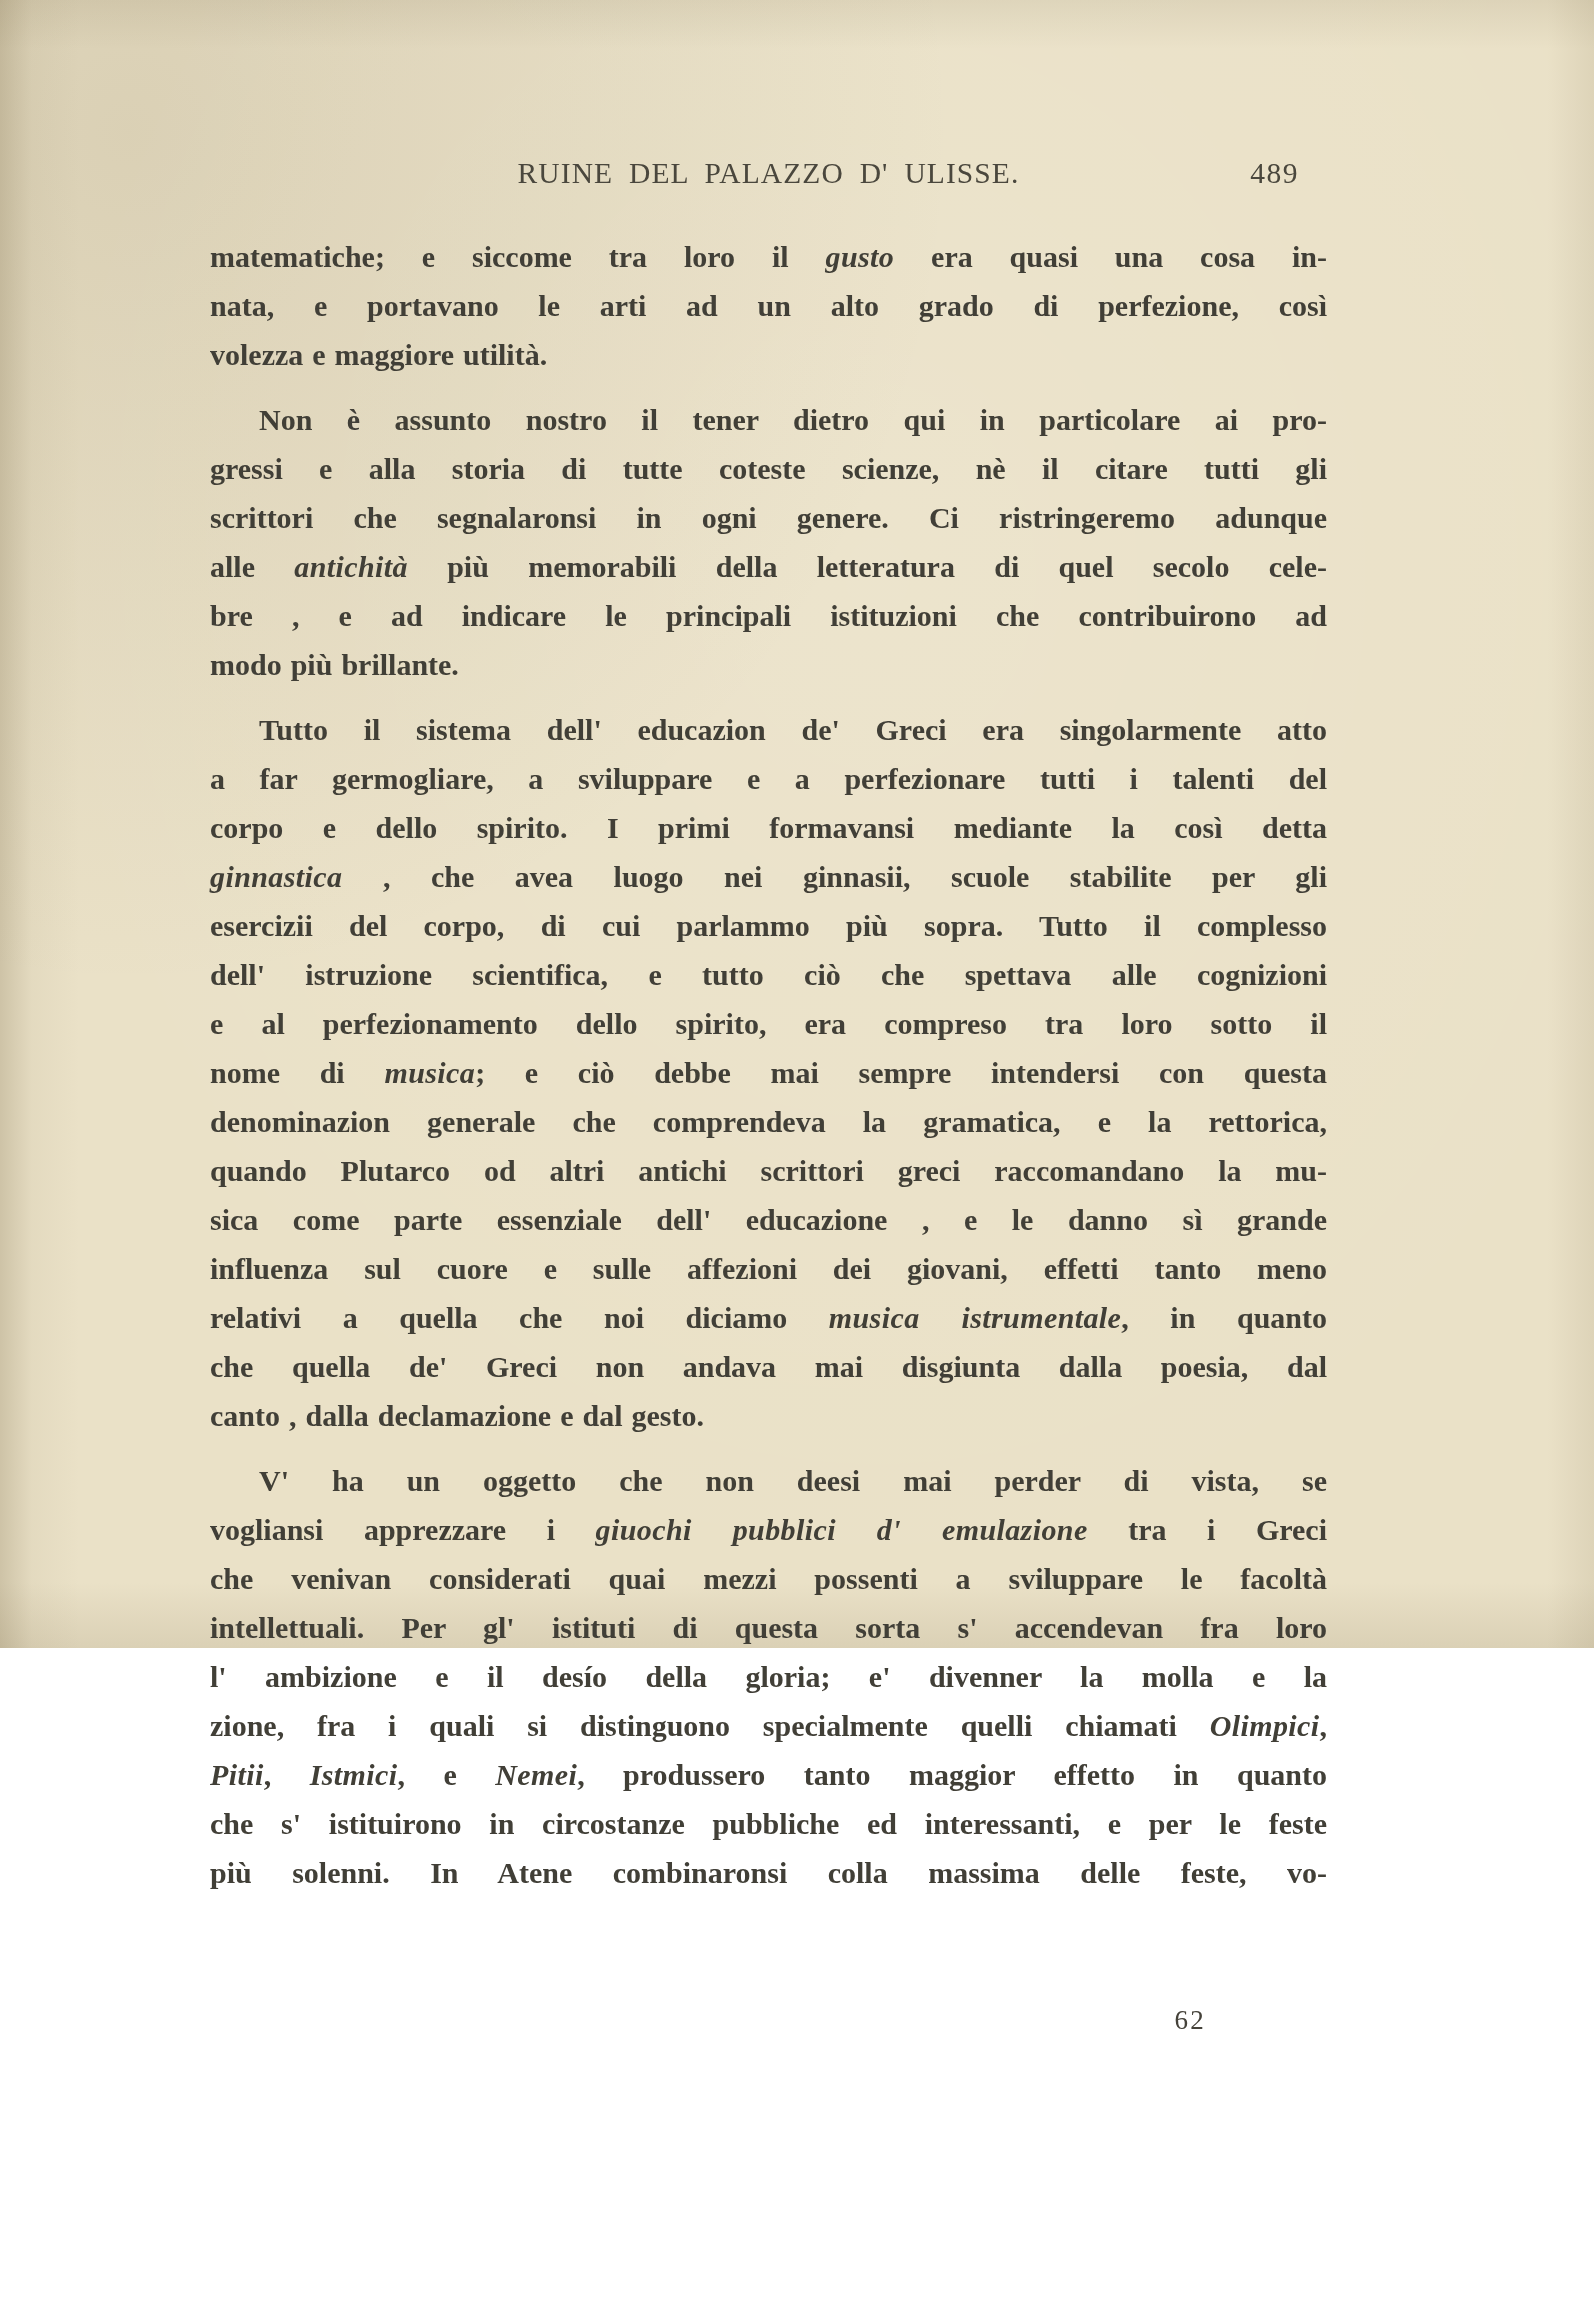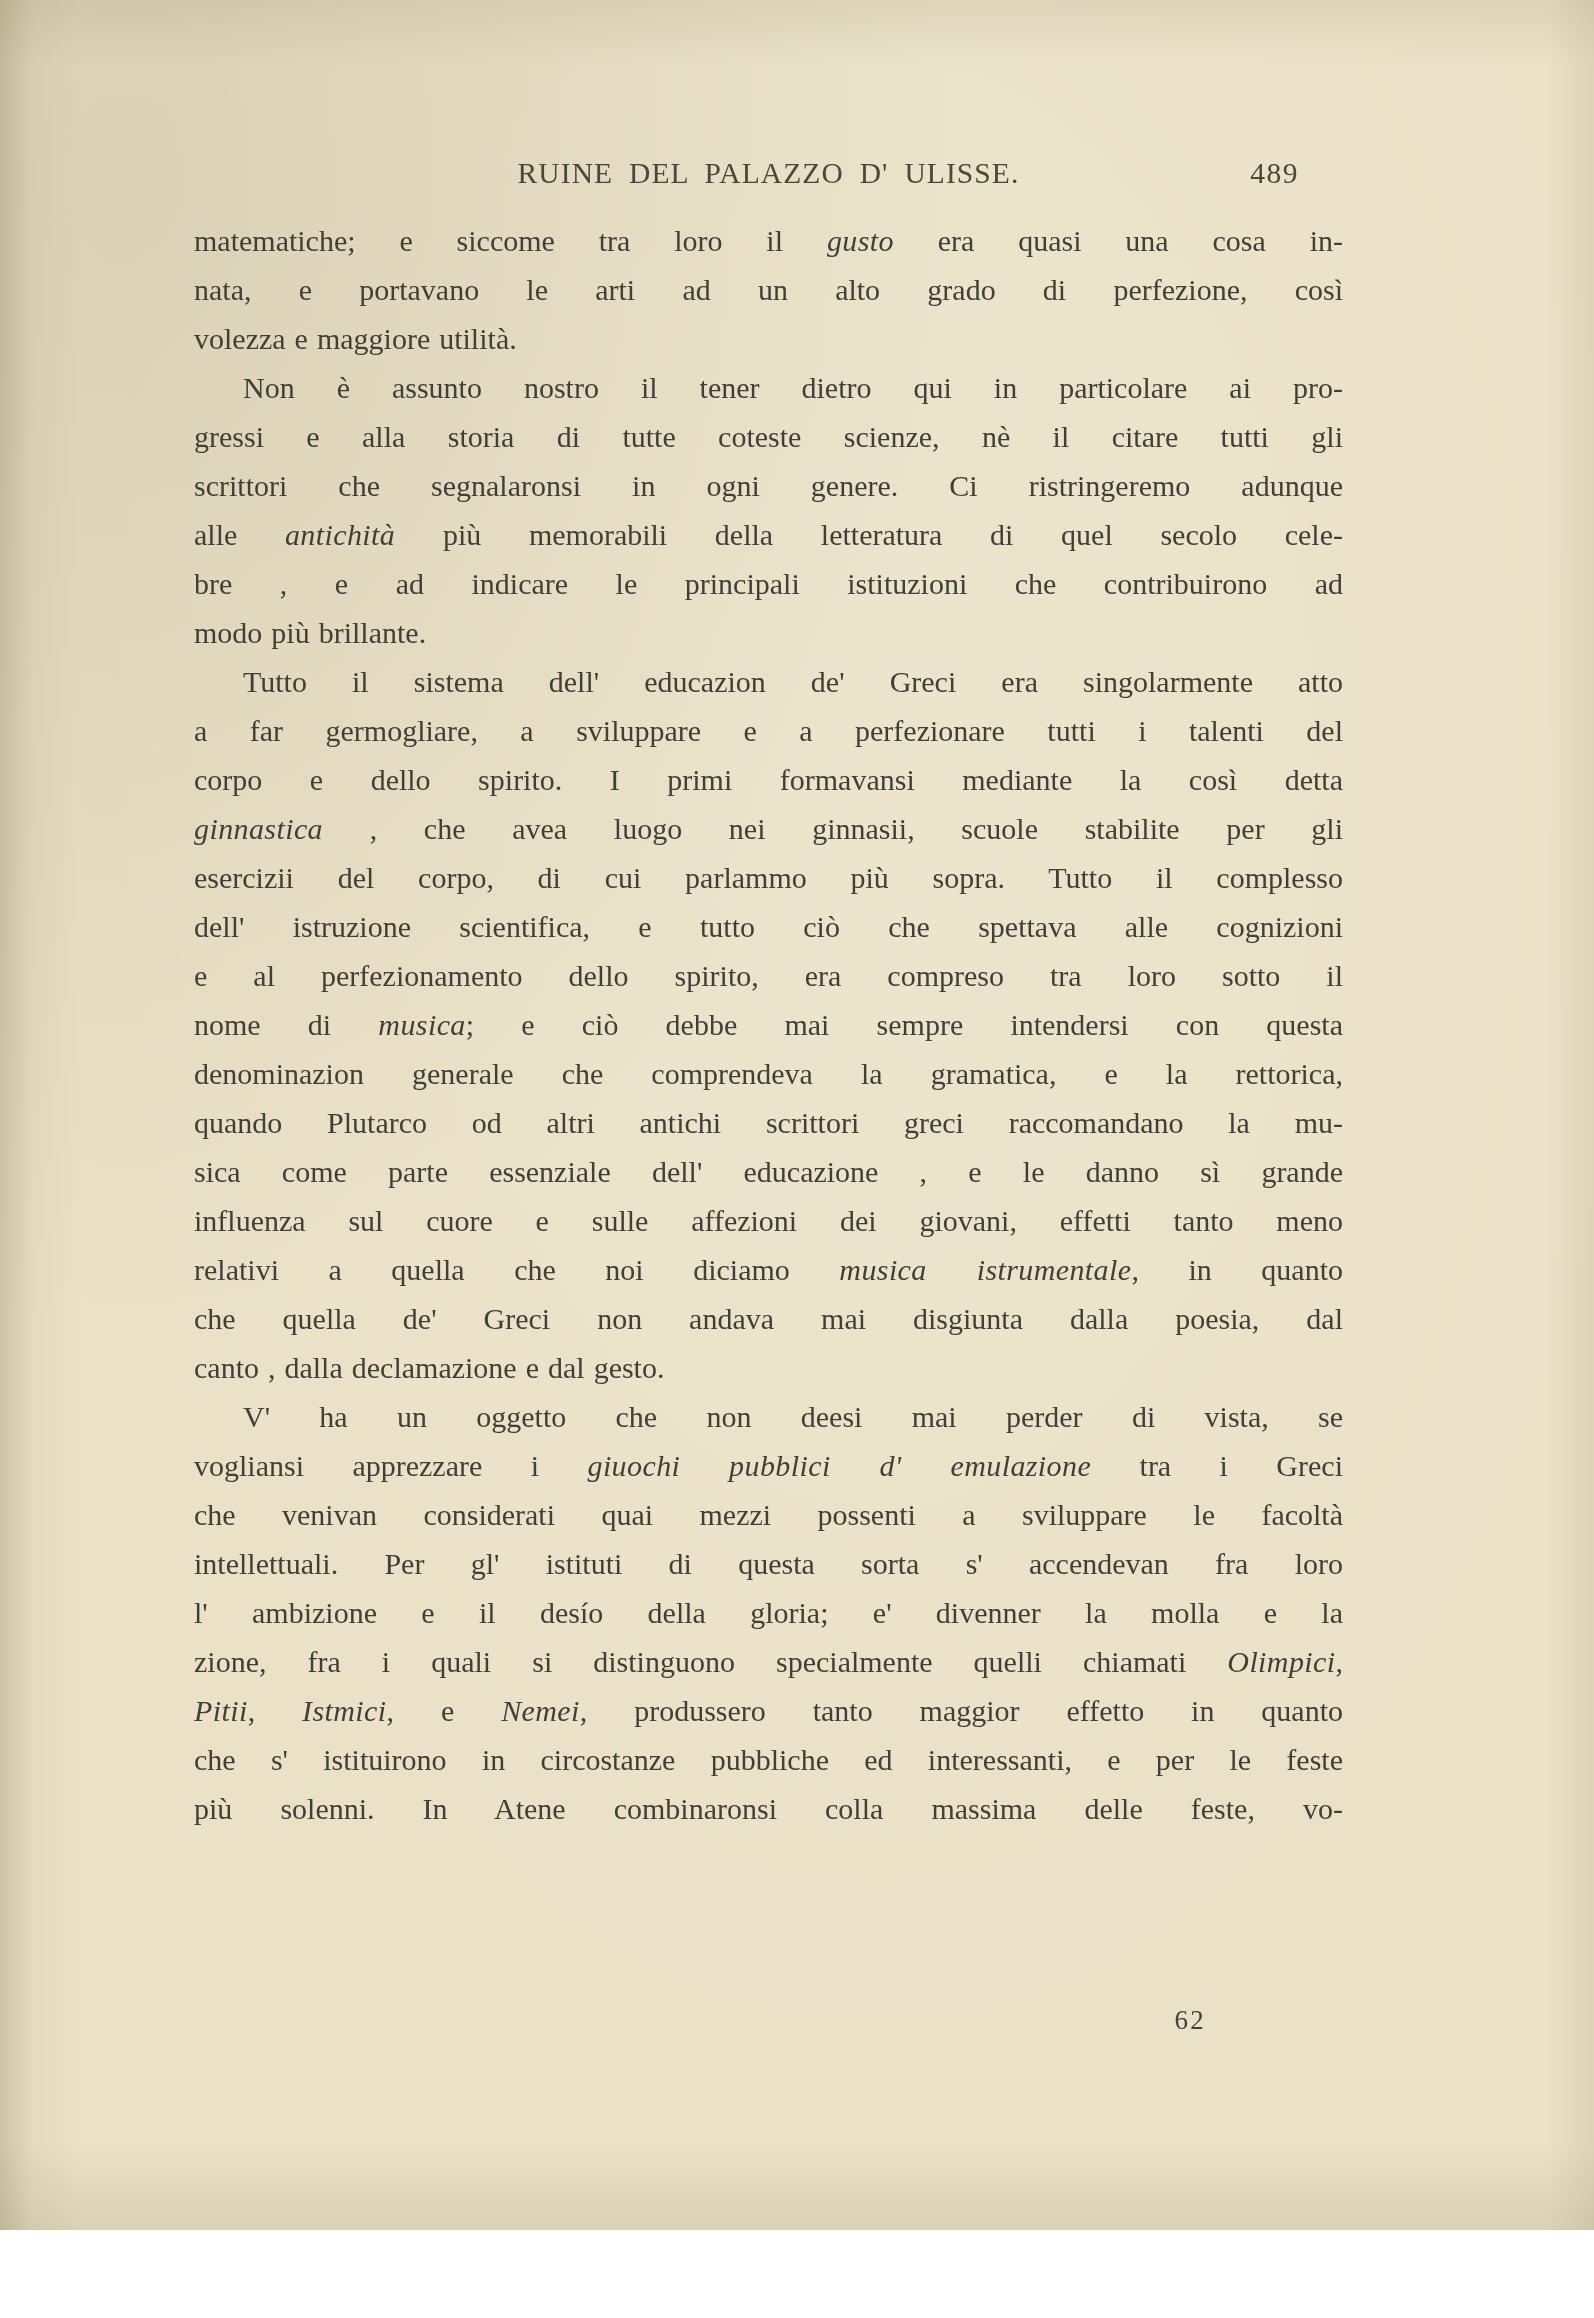--- a/index.html
+++ b/index.html
@@ -8,21 +8,21 @@
   }
   body {
     width: 1595px;
     height: 2319px;
     overflow: hidden;
     font-family: "Liberation Serif", "DejaVu Serif", serif;
   }
   .page {
     position: relative;
     width: 1595px;
-    height: 2230px;
+    height: 1648px;
     color: #403e36;
     background:
       radial-gradient(ellipse at 55% 35%, rgba(255,255,255,0.10), transparent 70%),
       radial-gradient(ellipse at 8% 8%, rgba(105,88,52,0.12), transparent 40%),
       linear-gradient(to right, rgba(105,88,52,0.22), rgba(105,88,52,0.05) 2%, transparent 5%),
       linear-gradient(to left, rgba(105,88,52,0.10), transparent 3%),
       linear-gradient(to bottom, rgba(105,88,52,0.10), transparent 3%, transparent 96%, rgba(105,88,52,0.12)),
       #eae1c7;
   }
   .running-head {
@@ -43,21 +43,21 @@
     letter-spacing: 1.5px;
   }
   .text-block {
     position: absolute;
     top: 216px;
     left: 194px;
     width: 1149px;
     font-size: 30px;
     color: #413f37;
   }
-  .paragraph { margin: 0; }
+  .paragraph { margin: 16px; font-weight: bold; }
   .line {
     line-height: 49px;
     text-align: justify;
     text-align-last: justify;
     word-spacing: 1.5px;
     white-space: normal;
   }
   .line.endline {
     text-align-last: left;
   }

